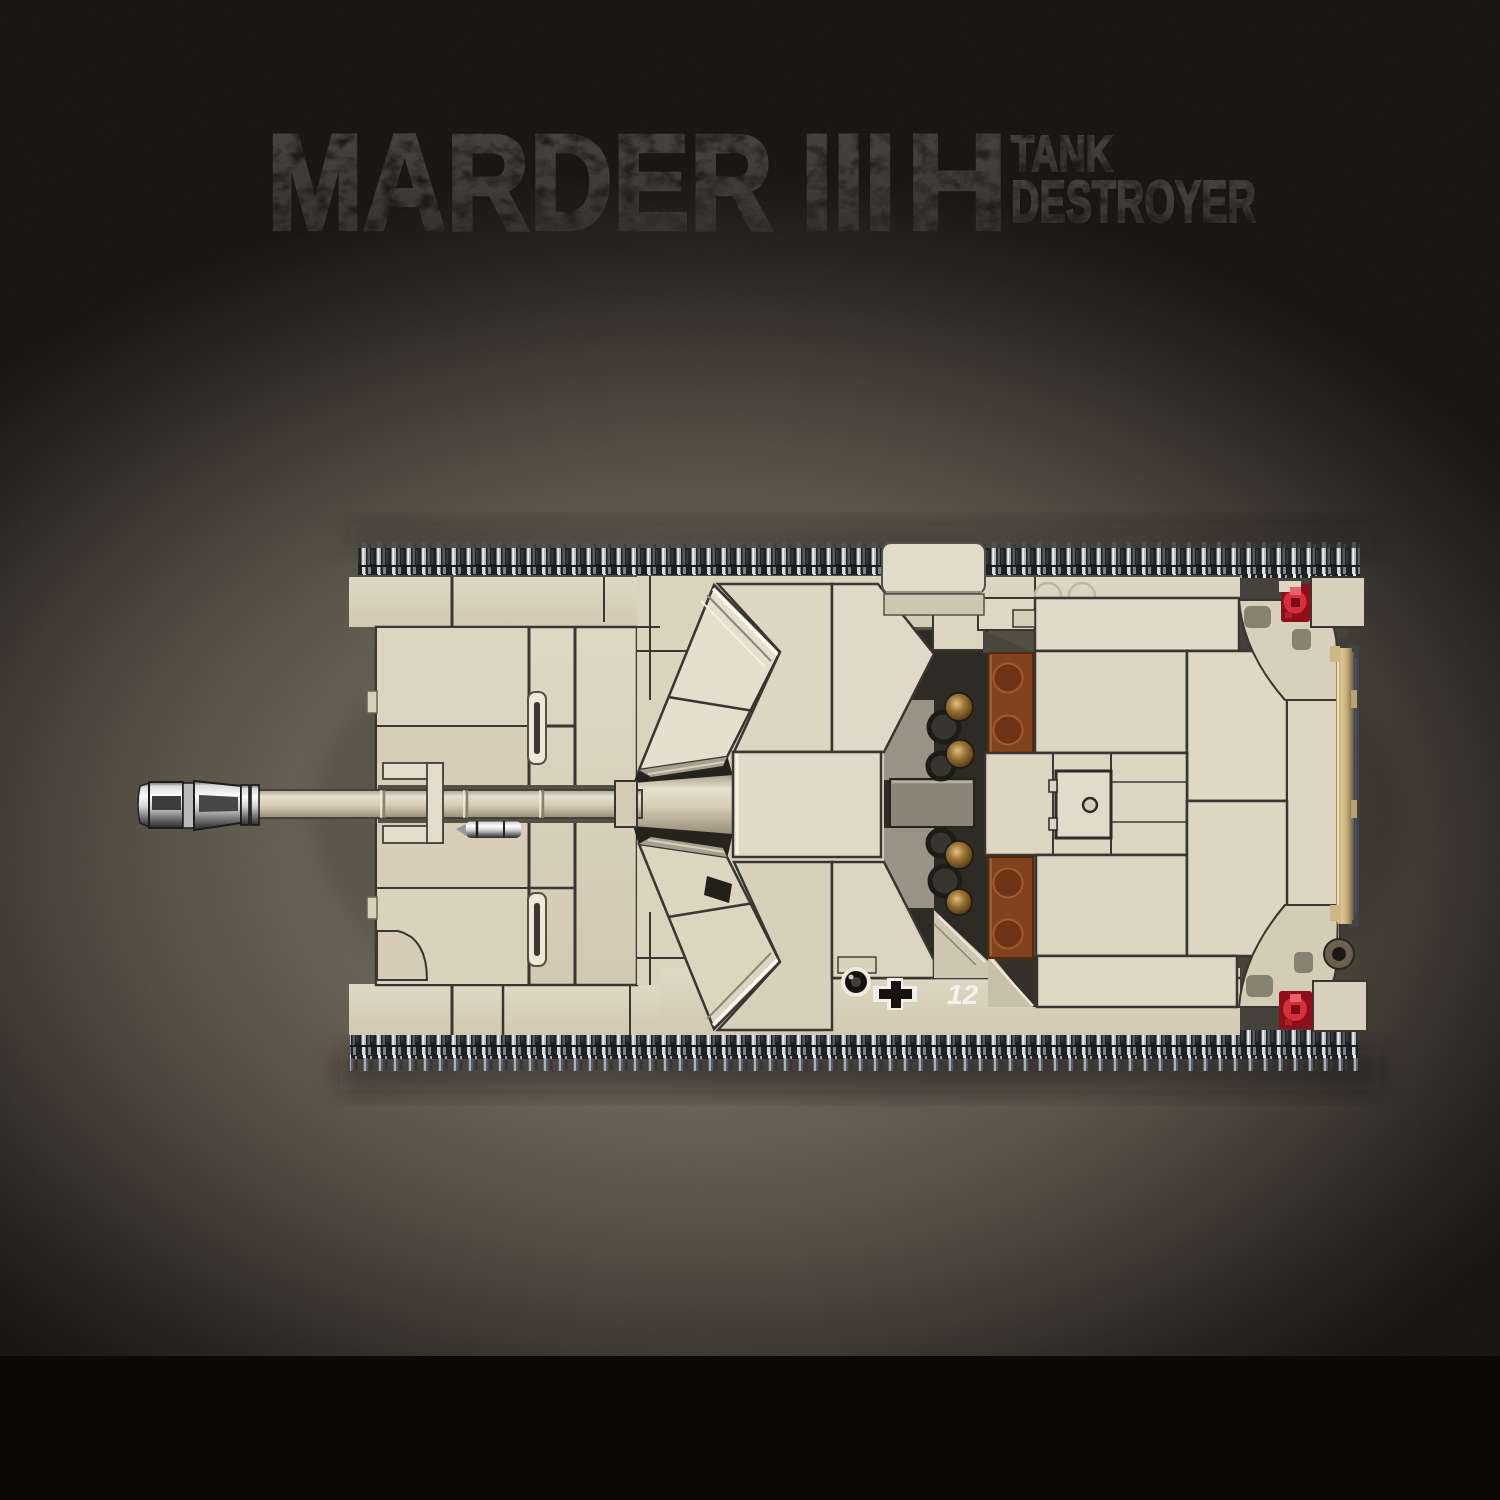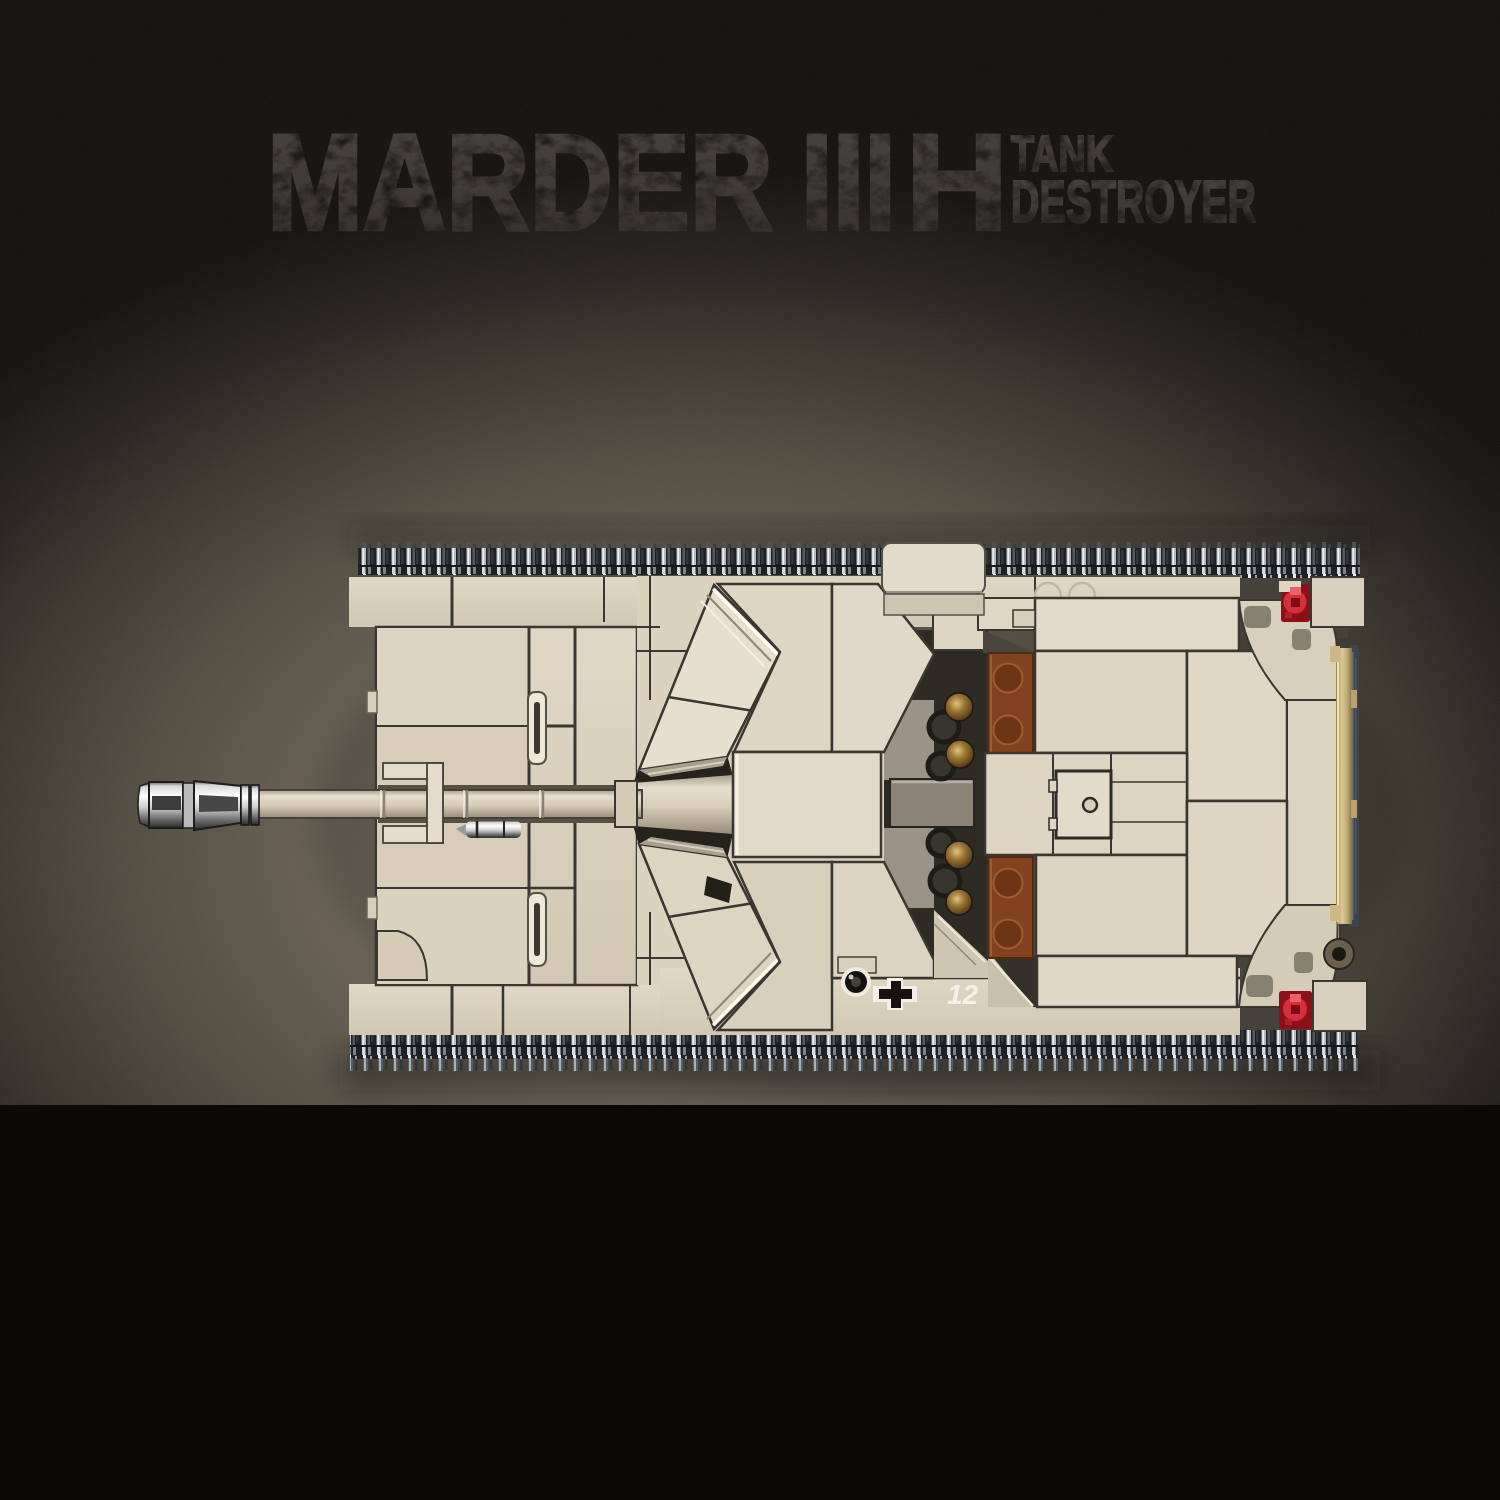--- a/index.html
+++ b/index.html
@@ -1,16 +1,16 @@
 <!DOCTYPE html>
 <html><head>
 <meta charset="utf-8">
 <style>
 html,body{margin:0;padding:0;background:#0c0a08;}
-.page{position:relative;width:1500px;height:1105px;overflow:hidden;font-family:"Liberation Sans",sans-serif;}
+.page{position:relative;width:1500px;height:1356px;overflow:hidden;font-family:"Liberation Sans",sans-serif;}
 svg{display:block;}
 </style>
 </head>
 <body>
 <div class="page">
 <svg width="1500" height="1500" viewBox="0 0 1500 1500" xmlns="http://www.w3.org/2000/svg">
 <defs>
 <radialGradient id="bgGlow" gradientUnits="userSpaceOnUse" cx="700" cy="850" r="985" gradientTransform="translate(0,263) scale(1,0.69)">
   <stop offset="0" stop-color="#7d7466"></stop>
   <stop offset="0.30" stop-color="#6f675a"></stop>

